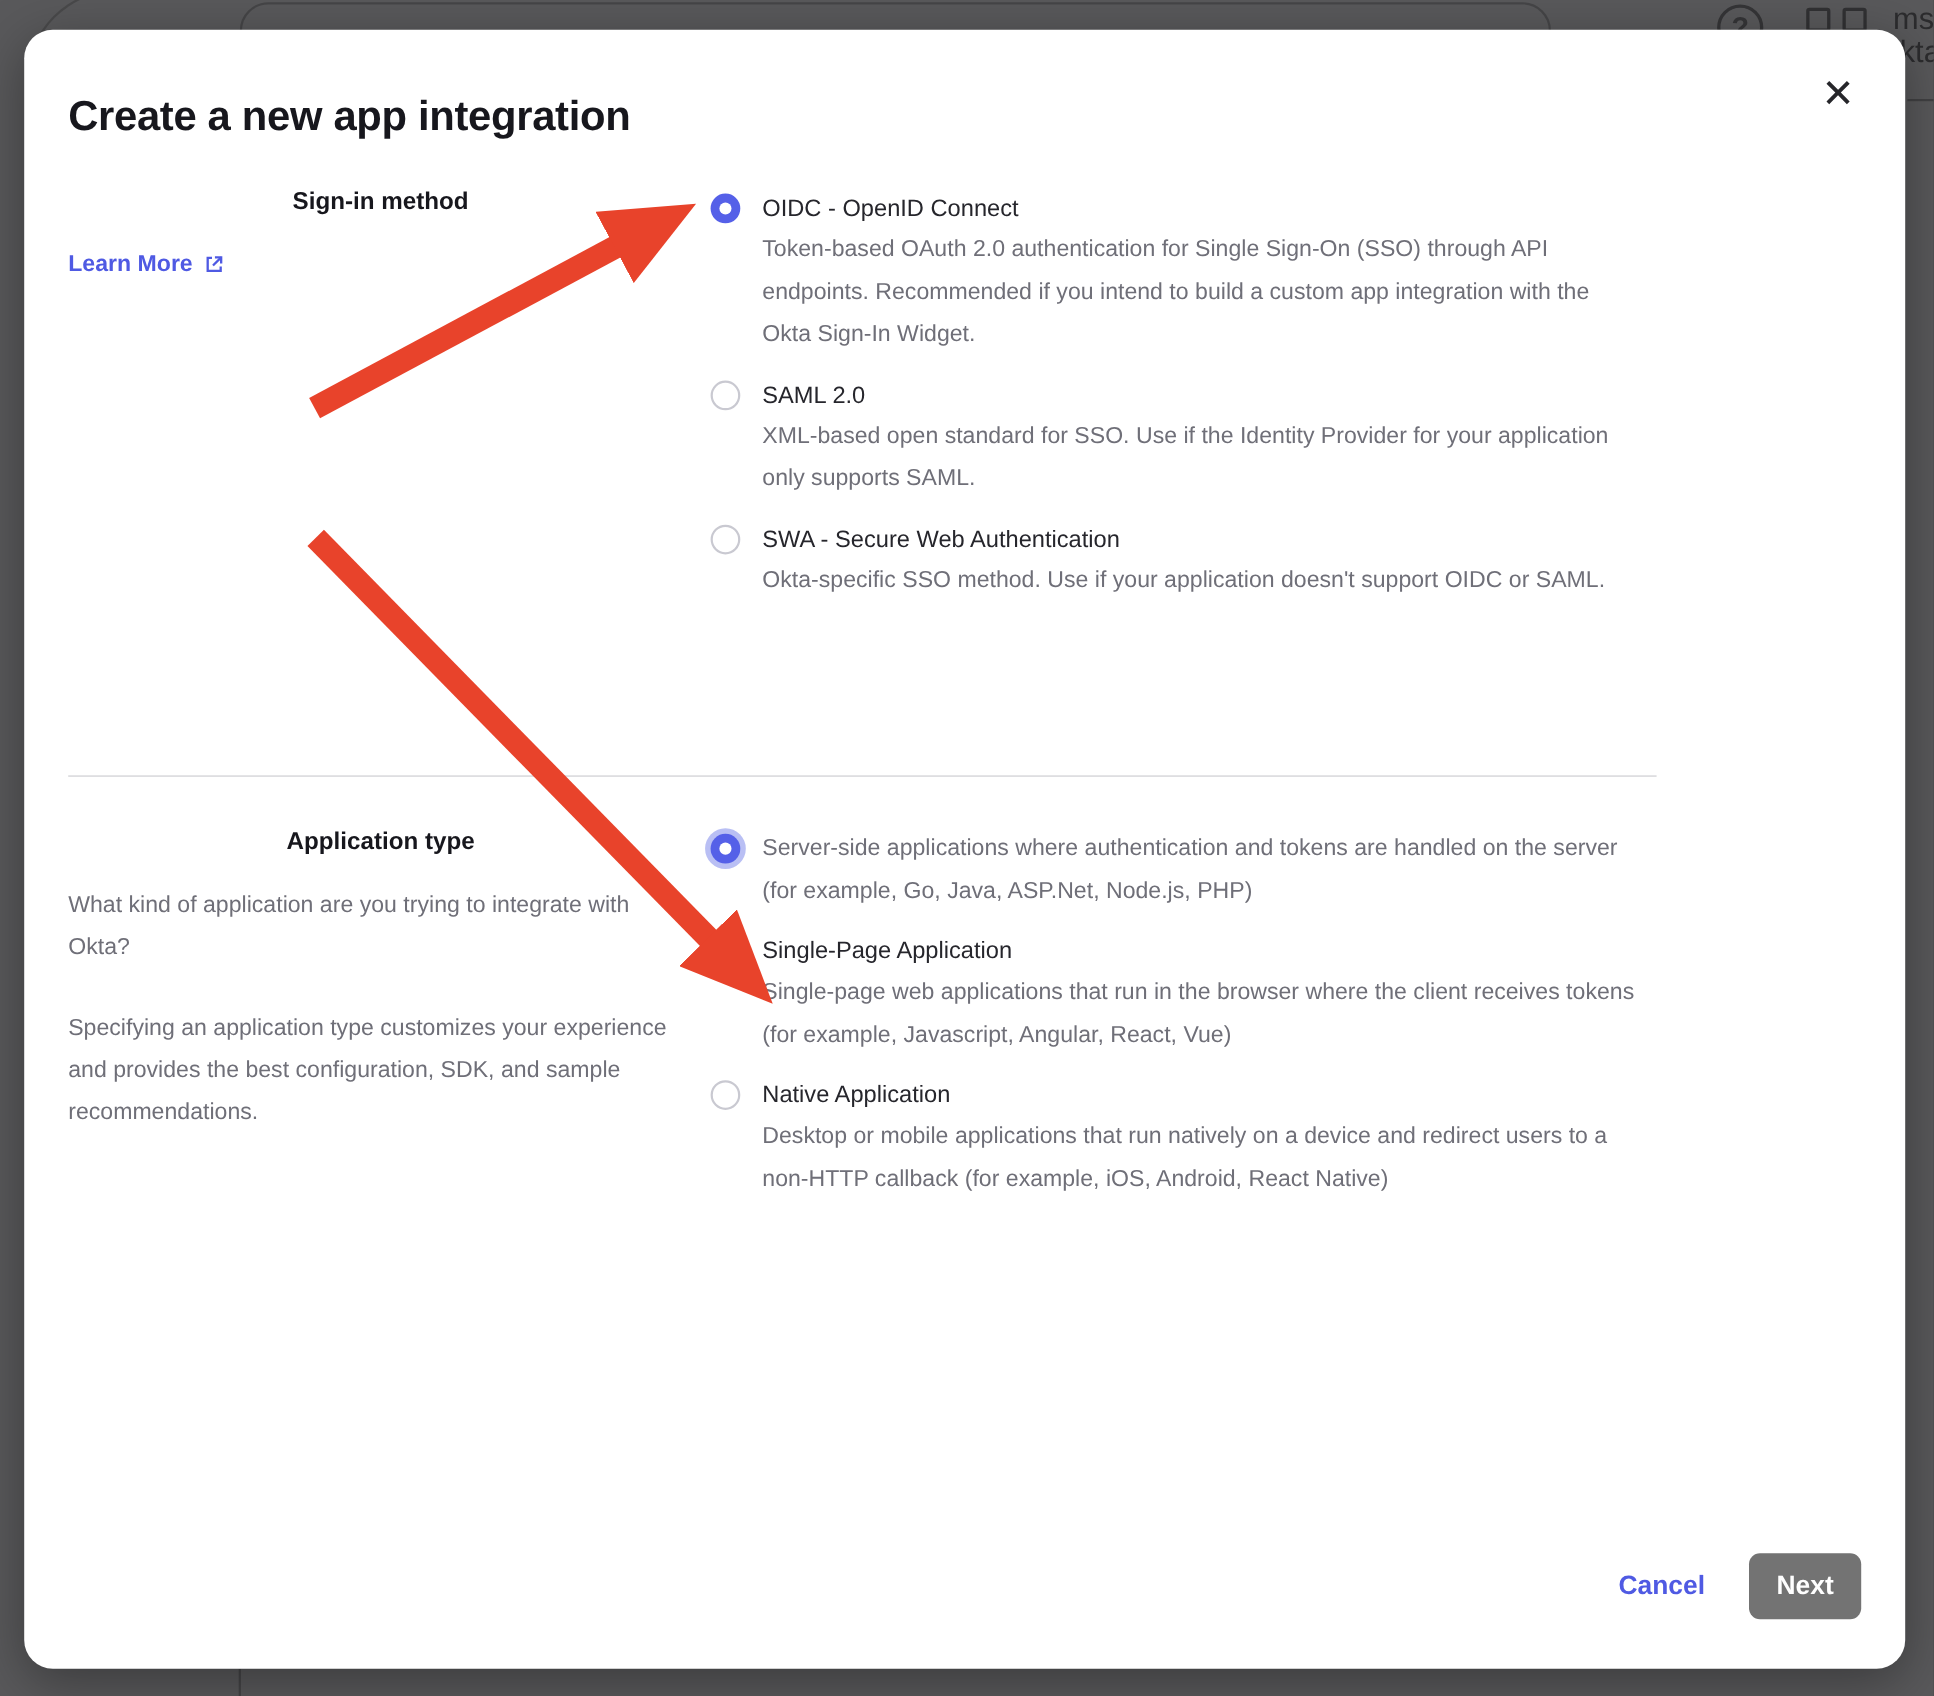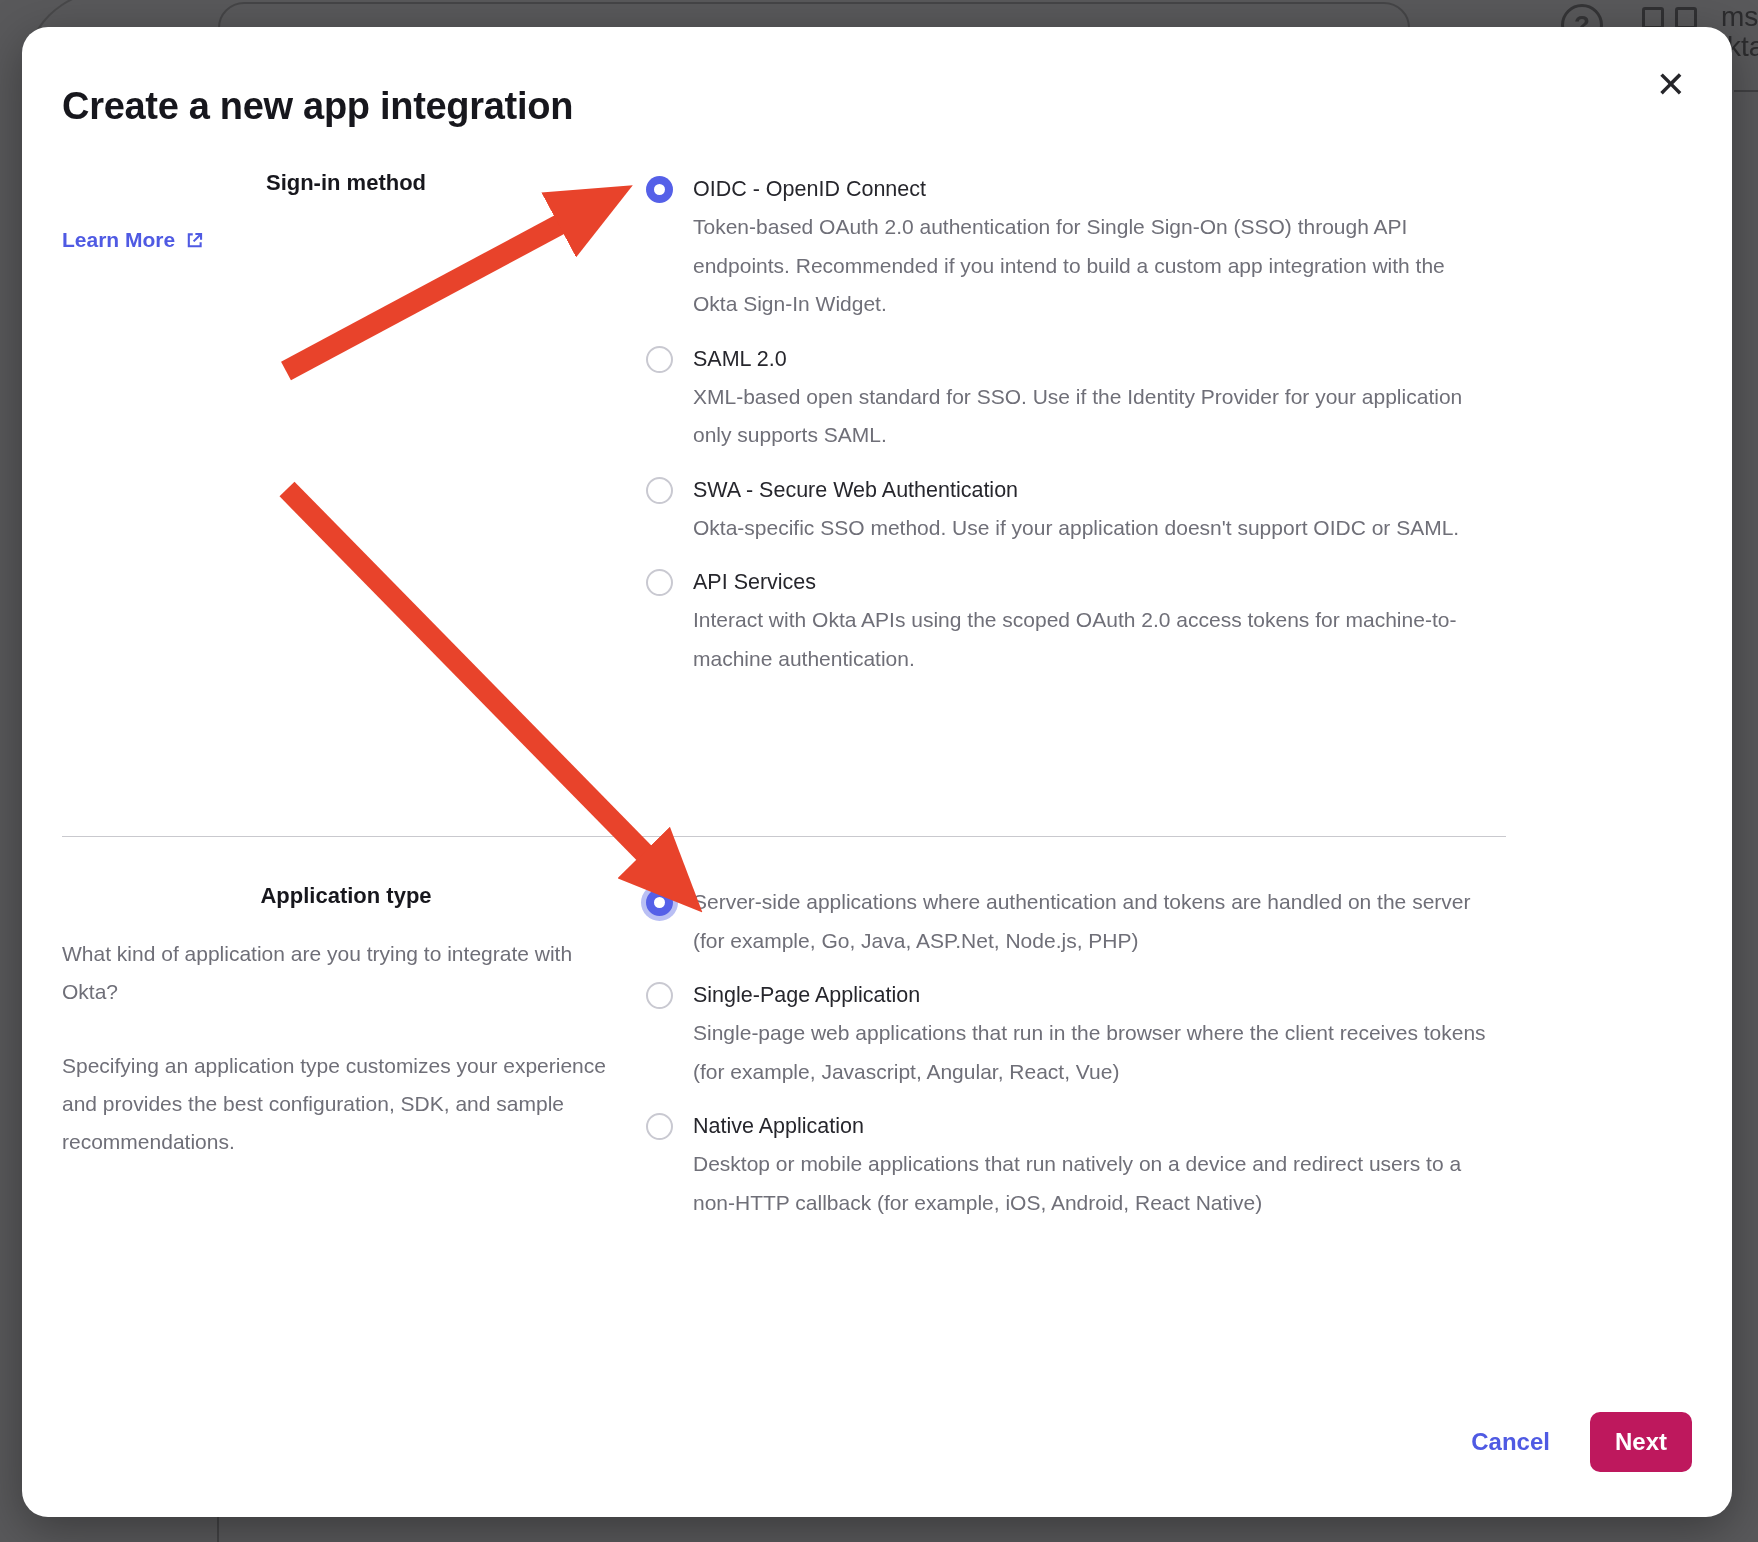--- a/index.html
+++ b/index.html
@@ -92,21 +92,21 @@
 
   .footer {
     position:absolute; right:40px; bottom:45px;
     display:flex; align-items:center; gap:40px;
   }
   .cancel-link {
     font-size:24px; font-weight:700; color:#4f5ae3; text-decoration:none; cursor:pointer;
     background:none; border:none; font-family:inherit;
   }
   .next-btn {
-    background:#be185d; color:#ffffff; font-size:24px; font-weight:700;
+    background:#737373; color:#ffffff; font-size:24px; font-weight:700;
     border:none; border-radius:10px; padding:16px 25px; cursor:pointer;
     font-family:inherit;
   }
 
   .arrows { position:absolute; left:0; top:0; width:1758px; height:1542px; pointer-events:none; }
 </style>
 </head>
 <body>
 
 <div class="screen">
@@ -163,27 +163,20 @@
         </div>
 
         <div class="option">
           <span class="radio unsel"></span>
           <div>
             <div class="option-label">SWA - Secure Web Authentication</div>
             <div class="option-desc">Okta-specific SSO method. Use if your application doesn't support OIDC or SAML.</div>
           </div>
         </div>
 
-        <div class="option">
-          <span class="radio unsel"></span>
-          <div>
-            <div class="option-label">API Services</div>
-            <div class="option-desc">Interact with Okta APIs using the scoped OAuth 2.0 access tokens for machine-to-machine authentication.</div>
-          </div>
-        </div>
 
       </div>
     </div>
 
     <hr class="divider">
 
     <div class="section section-2">
       <div class="col-left">
         <div class="section-label">Application type</div>
         <p class="p-first">What kind of application are you trying to integrate with Okta?</p>

